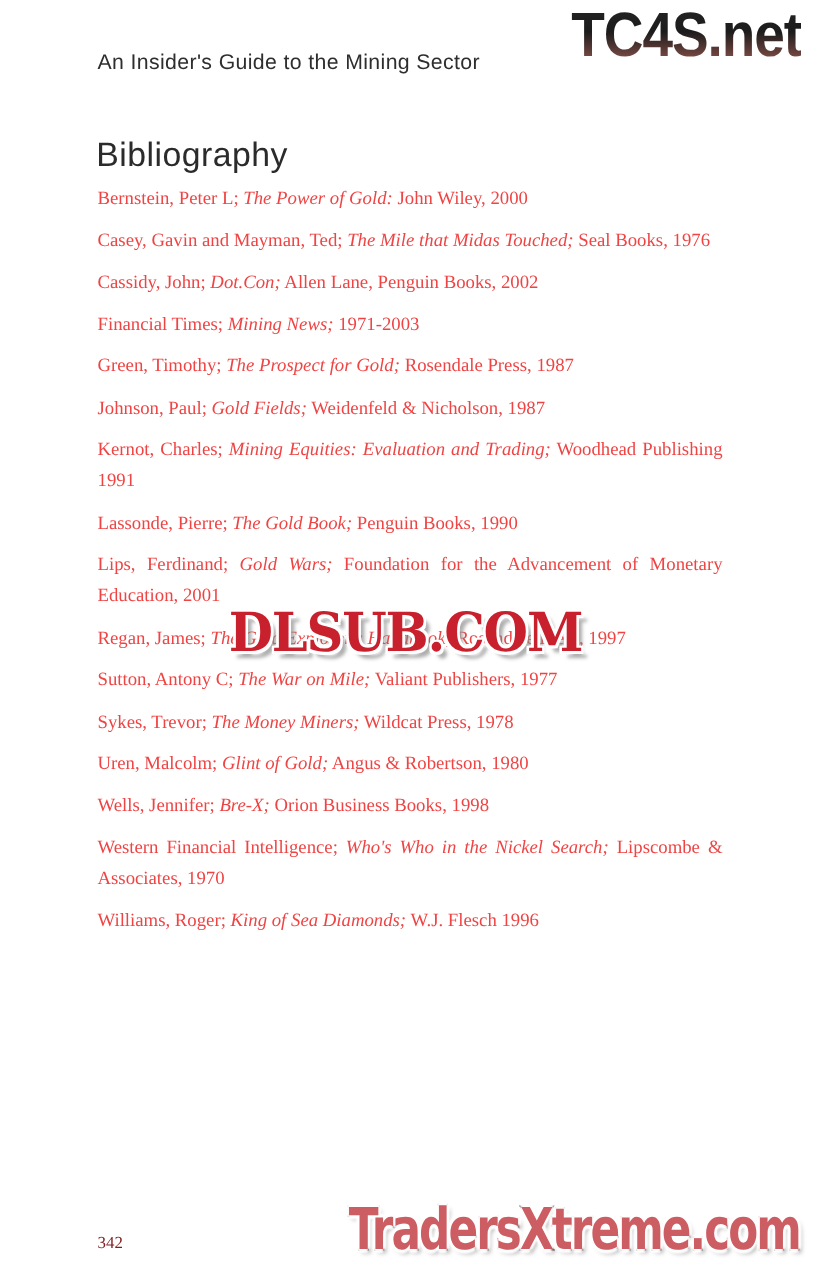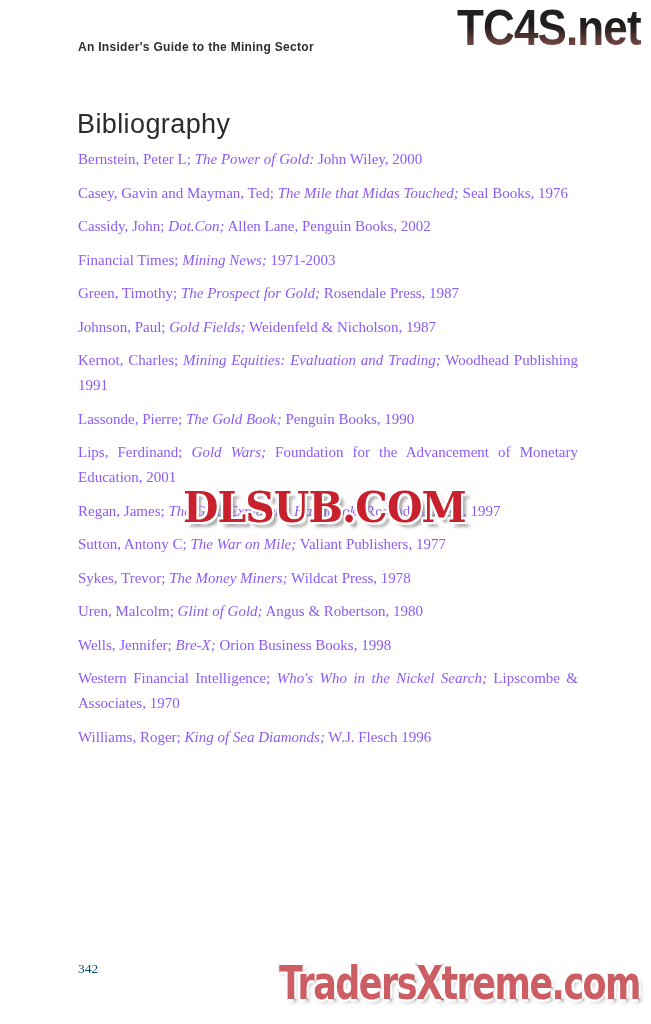--- a/index.html
+++ b/index.html
@@ -16,24 +16,23 @@
     font-family: "Liberation Serif", serif;
     color: #232323;
   }
 
   
   .running-header {
     position: absolute;
     left: 78px;
     top: 40px;
     font-family: "Liberation Sans", sans-serif;
-    font-size: 12px;
+    font-size: 17px;
     letter-spacing: 0.3px;
     color: #2e2e2e;
-    font-weight: bold;
   }
 
   
   .title {
     position: absolute;
     left: 77px;
     top: 109px;
     margin: 0;
     font-family: "Liberation Sans", sans-serif;
     font-size: 27px;
@@ -48,33 +47,33 @@
     left: 78px;
     top: 147px;
     width: 500px;
   }
   .bib-list p.entry {
     margin: 0 0 8.5px 0;
     font-size: 15px;
     line-height: 25px;
     text-align: justify;
     text-align-last: left;
-    color: #8b5cf6;
+    color: #ef4444;
   }
   .bib-list p.entry i {
     font-style: italic;
   }
 
   
   .page-number {
     position: absolute;
     left: 78px;
-    top: 961px;
+    top: 986px;
     font-size: 13.5px;
-    color: #0c4a6e;
+    color: #7f1d1d;
   }
 
   
   .wm-tc4s {
     position: absolute;
     top: 3px;
     right: 10px;
     font-family: "Liberation Sans", sans-serif;
     font-weight: 700;
     font-size: 50px;

